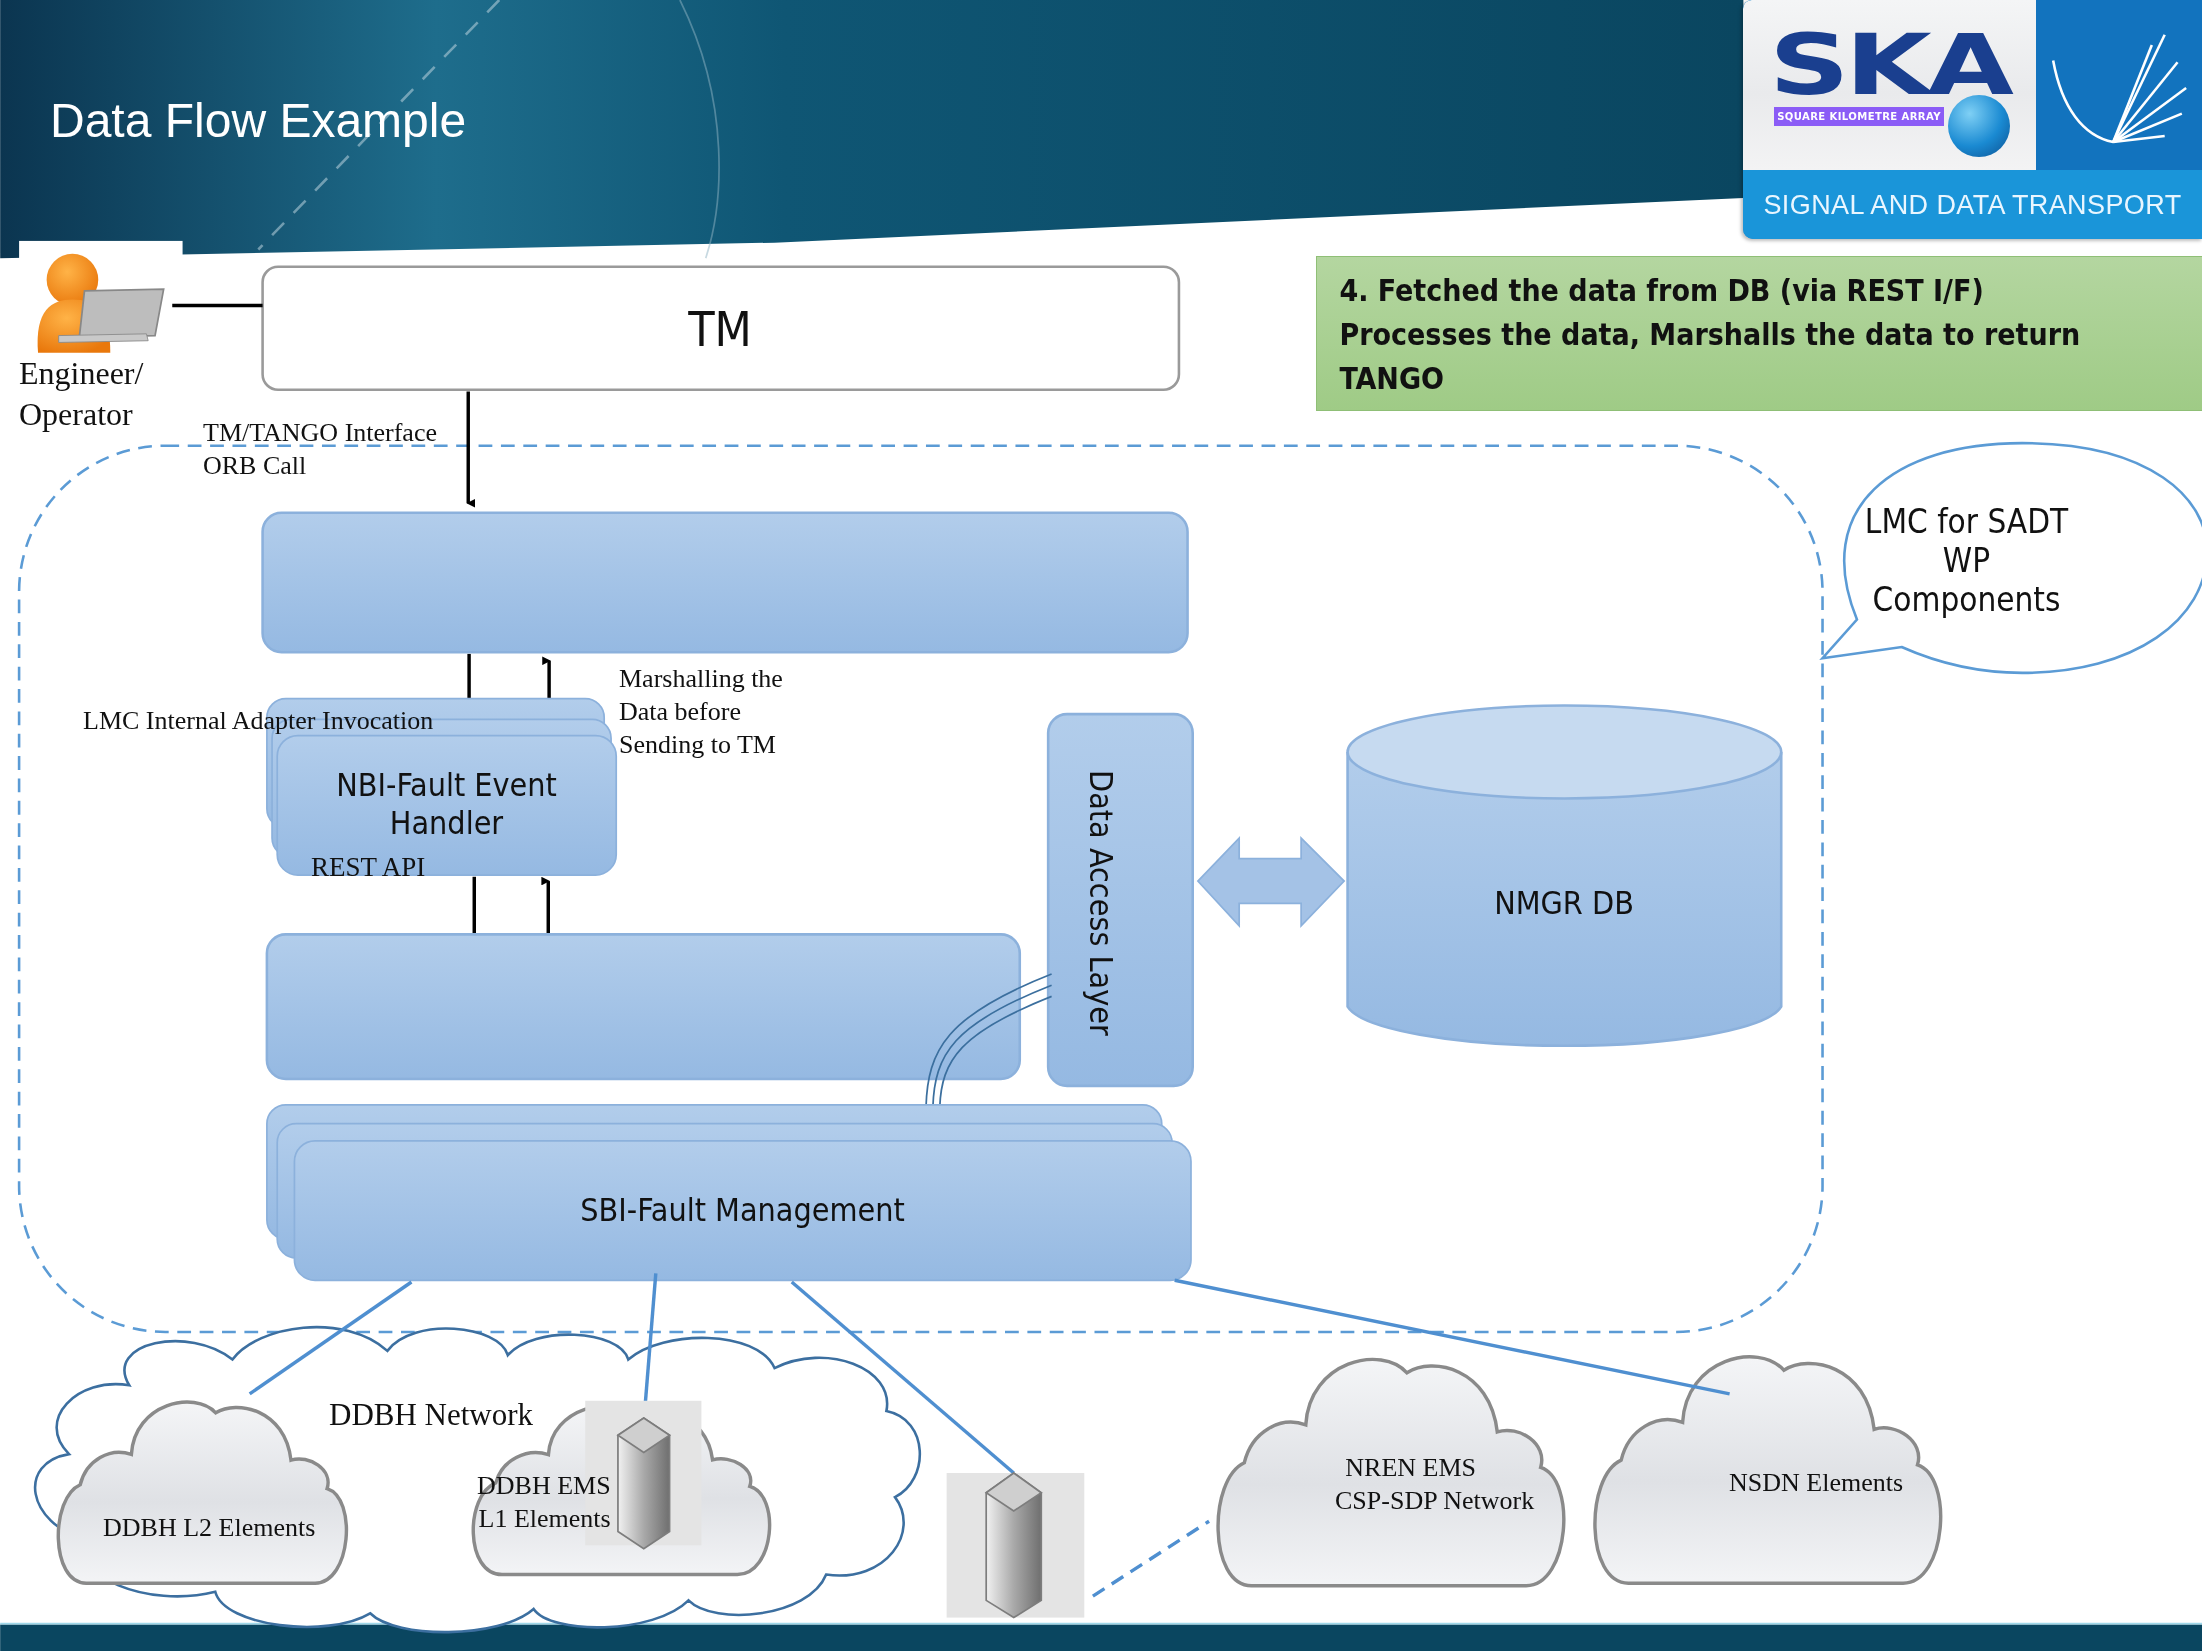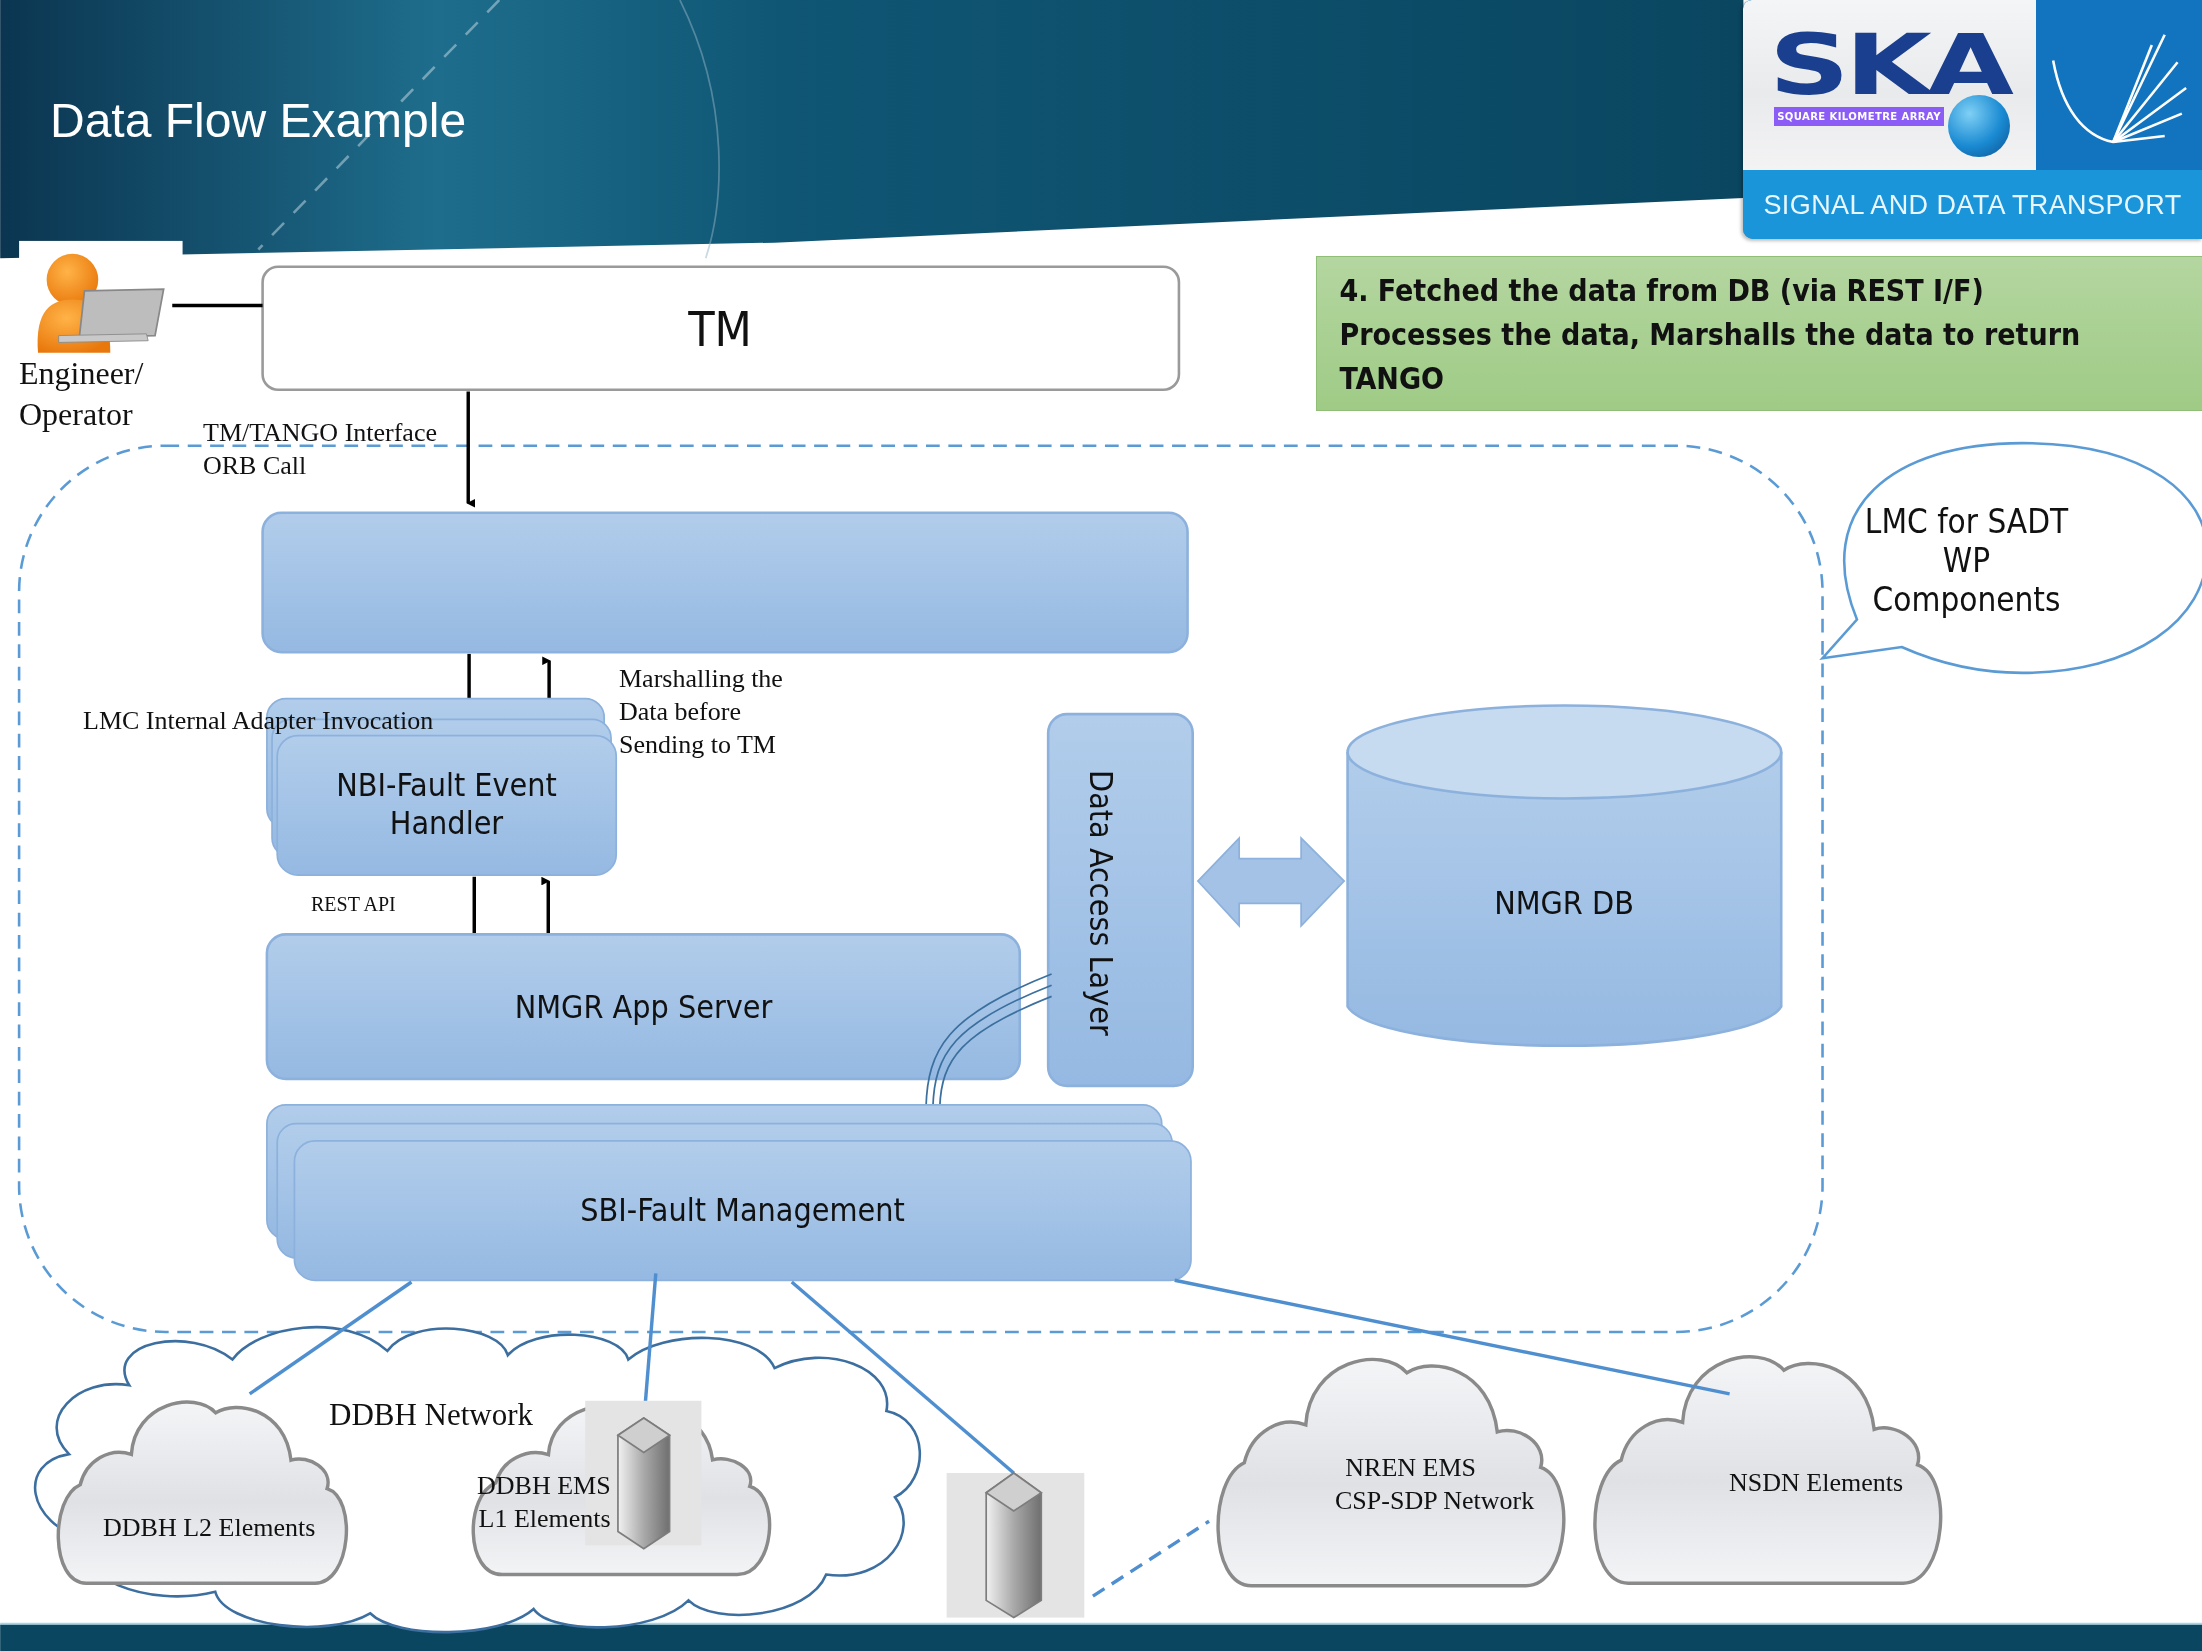--- a/index.html
+++ b/index.html
@@ -269,23 +269,22 @@
   <div>Marshalling the</div>
   <div>Data before</div>
   <div>Sending to TM</div>
 </div>
 
 <div class="lbl sans center" style="left:277px;top:766px;width:339px;font-size:32px;line-height:38px;">
   <div>NBI-Fault Event</div>
   <div>Handler</div>
 </div>
 
-<div class="lbl serif" style="left:311px;top:893px;font-size:20px;">REST API</div>
-
-<div class="lbl sans center" style="left:267px;top:988px;width:753px;font-size:32px;">NMGR App Server</div>
+<div class="lbl serif" style="left:311px;top:852px;font-size:27px;">REST API</div>
+
 
 <div class="lbl sans" style="left:1120px;top:770px;font-size:32px;transform-origin:0 0;transform:rotate(90deg);">Data Access Layer</div>
 
 <div class="lbl sans center" style="left:1347px;top:884px;width:434px;font-size:32px;">NMGR DB</div>
 
 <div class="lbl sans center" style="left:294px;top:1191px;width:897px;font-size:32px;">SBI-Fault Management</div>
 
 <div class="lbl serif" style="left:329px;top:1397px;font-size:31px;">DDBH Network</div>
 <div class="lbl serif" style="left:103px;top:1513px;font-size:26px;">DDBH L2 Elements</div>
 <div class="lbl serif" style="left:477px;top:1469px;font-size:26px;line-height:33px;text-align:right;">

